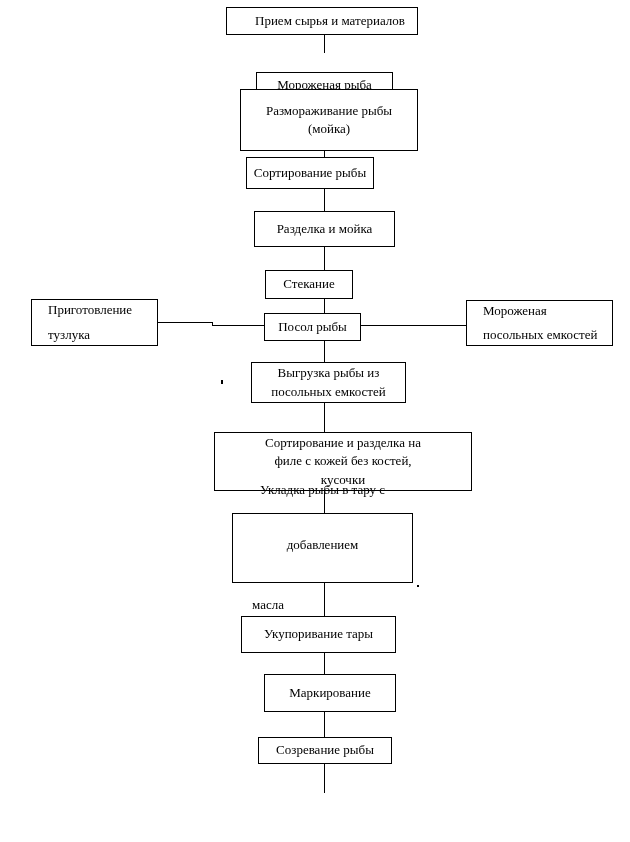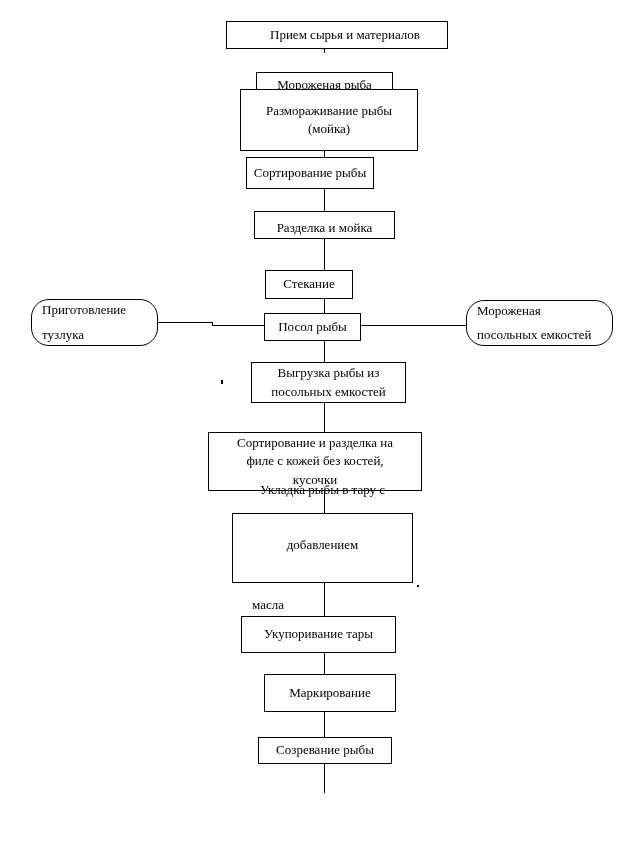--- a/index.html
+++ b/index.html
@@ -27,22 +27,21 @@
     flex-direction: column;
     justify-content: center;
     align-items: center;
     text-align: center;
     padding: 1px 4px;
     z-index: 2;
   }
   .node.left-text {
     align-items: flex-start;
     text-align: left;
-    padding-left: 10px;
-    border-radius: 18px;
+    padding-left: 16px;
   }
   .node .ln { display: block; width: 100%; }
   .node.left-text .ln { text-align: left; }
   .node .ln.align-left { text-align: left; margin-left: 30px; }
   .node .ln.spaced { margin-top: 6px; }
   .conn {
     position: absolute;
     background: #000000;
     z-index: 1;
   }
@@ -76,38 +75,38 @@
   <div class="conn v" style="left:324px; top:402px; height:31px;"></div>
   <div class="conn v" style="left:324px; top:491px; height:23px;"></div>
   <div class="conn v" style="left:324px; top:583px; height:34px;"></div>
   <div class="conn v" style="left:324px; top:652px; height:23px;"></div>
   <div class="conn v" style="left:324px; top:711px; height:27px;"></div>
   <div class="conn v" style="left:324px; top:763px; height:30px;"></div>
 
   <div class="speck" style="left:221px; top:380px; width:2px; height:4px;"></div>
   <div class="speck" style="left:417px; top:585px; width:2px; height:2px;"></div>
 
-  <div class="node" style="left:226px; top:21px; width:222px; height:28px;padding-left:20px;">
+  <div class="node" style="left:226px; top:7px; width:192px; height:28px;padding-left:20px;">
     <span class="ln">Прием сырья  и материалов</span>
   </div>
 
   <div class="node" style="left:256px; top:52px; width:137px; height:27px;margin-top:20px;">
     <span class="ln">Мороженая рыба</span>
   </div>
 
   <div class="node" style="left:240px; top:89px; width:178px; height:62px;">
     <span class="ln">Размораживание рыбы</span>
     <span class="ln">(мойка)</span>
   </div>
 
   <div class="node" style="left:246px; top:157px; width:128px; height:32px;">
     <span class="ln">Сортирование рыбы</span>
   </div>
 
-  <div class="node" style="left:254px; top:211px; width:141px; height:28px;justify-content:flex-end;">
+  <div class="node" style="left:254px; top:211px; width:141px; height:36px;">
     <span class="ln">Разделка и мойка</span>
   </div>
 
   <div class="node" style="left:265px; top:270px; width:88px; height:29px;">
     <span class="ln">Стекание</span>
   </div>
 
   <div class="node left-text" style="left:31px; top:299px; width:127px; height:47px;">
     <span class="ln">Приготовление</span>
     <span class="ln spaced">тузлука</span>
@@ -120,21 +119,21 @@
   <div class="node left-text" style="left:466px; top:300px; width:147px; height:46px;">
     <span class="ln">Мороженая</span>
     <span class="ln spaced">посольных емкостей</span>
   </div>
 
   <div class="node" style="left:251px; top:362px; width:155px; height:41px;">
     <span class="ln">Выгрузка рыбы из</span>
     <span class="ln">посольных емкостей</span>
   </div>
 
-  <div class="node" style="left:208px; top:432px; width:214px; height:59px;text-align:center;">
+  <div class="node" style="left:214px; top:432px; width:258px; height:59px;text-align:center;">
     <span class="ln">Сортирование и разделка на</span>
     <span class="ln">филе с кожей без костей,</span>
     <span class="ln">кусочки</span>
   </div>
 
   <div class="node" style="left:232px; top:513px; width:181px; height:70px;gap:36px;">
     <span class="ln">Укладка рыбы в тару с</span>
     <span class="ln">добавлением</span>
     <span class="ln align-left spaced">масла</span>
   </div>

